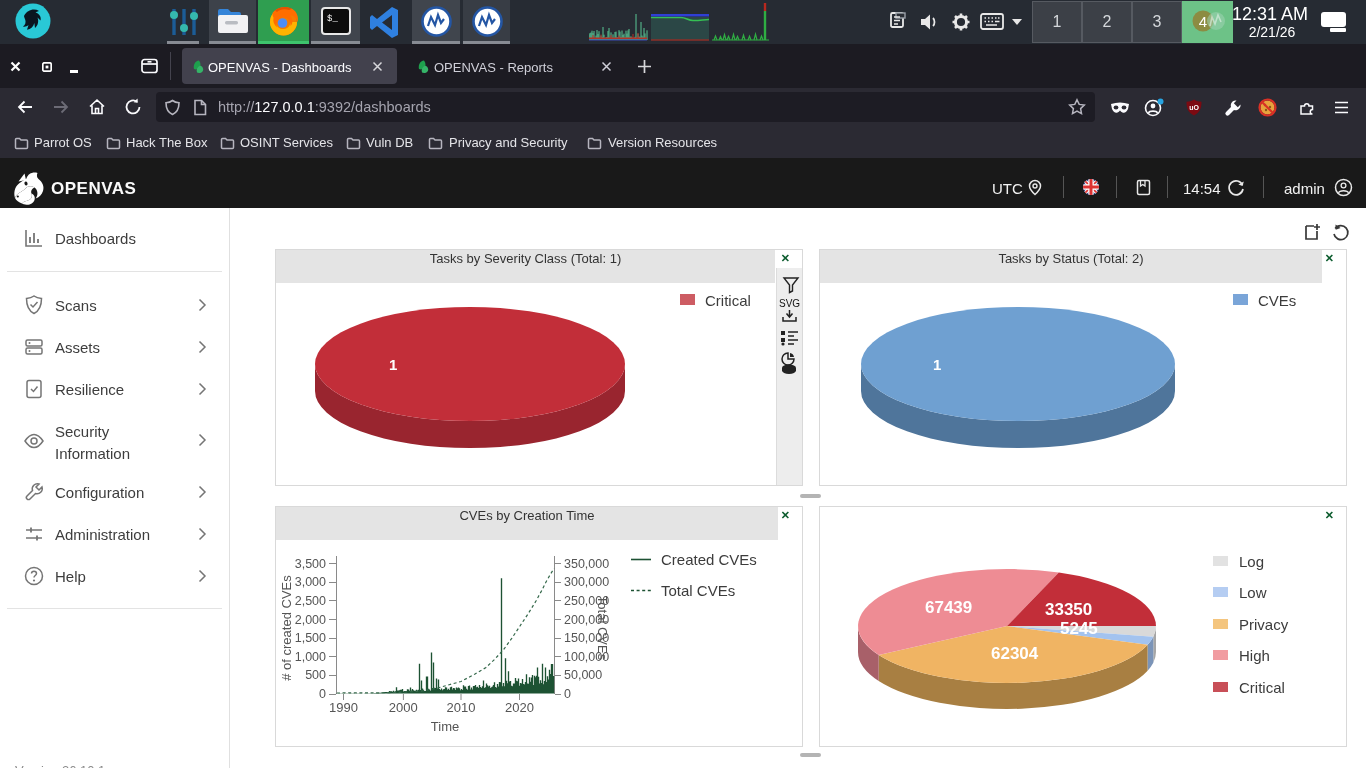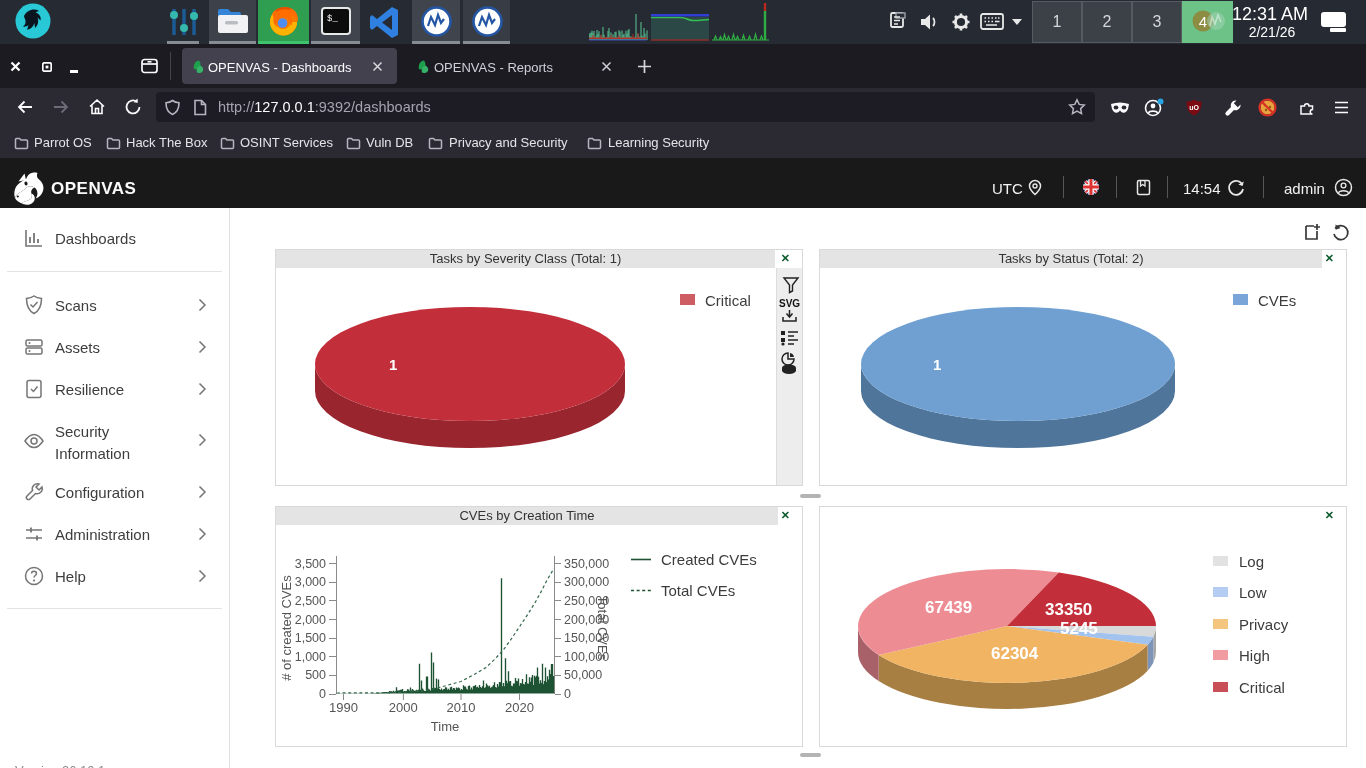--- a/index.html
+++ b/index.html
@@ -17,21 +17,21 @@
 .wsp{position:absolute;top:1px;width:50px;height:42px;background:#3c4047;border:1px solid #565a61;
 color:#d4d7db;font-size:16px;text-align:center;line-height:40px}
 .tab-t{color:#fbfbfe;font-size:13px}
 .bm{position:absolute;color:#e4e4e8;font-size:13px;top:135px}
 .bmf{position:absolute;top:136px}
 .hsep{position:absolute;width:1px;height:22px;background:#555;top:176px}
 .hdr-t{position:absolute;color:#f2f2f2;font-size:15px;top:180px}
 .mi{position:absolute;left:55px;font-size:15px;color:#3d3d3d}
 .msep{position:absolute;left:7px;width:215px;height:1px;background:#e3e3e3}
 .widget{position:absolute;background:#fff;border:1px solid #d9d9d9}
-.whdr{position:absolute;left:0;top:0;right:0;height:18px;background:#e4e4e4;
+.whdr{position:absolute;left:0;top:0;right:0;height:33px;background:#e4e4e4;
 font-size:13px;color:#333;text-align:center;line-height:18px}
 .wx{position:absolute;top:0;height:18px;font-size:11px;font-weight:bold;color:#0c5c2e;line-height:17px}
 .tick{font-size:12.5px;fill:#555;font-family:"Liberation Sans",sans-serif}
 .tick2{font-size:13px;fill:#555;font-family:"Liberation Sans",sans-serif}
 .leg{font-size:15px;fill:#3c3c3c;font-family:"Liberation Sans",sans-serif}
 .plab{font-size:15px;font-weight:bold;fill:#fff;font-family:"Liberation Sans",sans-serif}
 .plab2{font-size:17px;font-weight:bold;fill:#fff;font-family:"Liberation Sans",sans-serif}
 .lgtxt{position:absolute;font-size:15px;color:#3c3c3c}
 .lgsq{position:absolute;width:15px;height:11px}
 </style></head><body>
@@ -255,21 +255,21 @@
       <path d="M1.5 2.5 Q1.5 1.5 2.5 1.5 H5.5 L7 3 H12.5 Q13.5 3 13.5 4 V10.5 Q13.5 11.5 12.5 11.5 H2.5 Q1.5 11.5 1.5 10.5Z" stroke="#b6b5bf" stroke-width="1.5" fill="none"></path>
     </svg></div>
 <div class="bm" style="left:366px">Vuln DB</div>
 <div class="bmf" style="left:428px"><svg width="15" height="13" viewBox="0 0 15 13">
       <path d="M1.5 2.5 Q1.5 1.5 2.5 1.5 H5.5 L7 3 H12.5 Q13.5 3 13.5 4 V10.5 Q13.5 11.5 12.5 11.5 H2.5 Q1.5 11.5 1.5 10.5Z" stroke="#b6b5bf" stroke-width="1.5" fill="none"></path>
     </svg></div>
 <div class="bm" style="left:449px">Privacy and Security</div>
 <div class="bmf" style="left:587px"><svg width="15" height="13" viewBox="0 0 15 13">
       <path d="M1.5 2.5 Q1.5 1.5 2.5 1.5 H5.5 L7 3 H12.5 Q13.5 3 13.5 4 V10.5 Q13.5 11.5 12.5 11.5 H2.5 Q1.5 11.5 1.5 10.5Z" stroke="#b6b5bf" stroke-width="1.5" fill="none"></path>
     </svg></div>
-<div class="bm" style="left:608px">Learning Security</div>
+<div class="bm" style="left:608px">Version Resources</div>
 <div id="apphdr"></div>
 <svg class="abs" style="left:13px;top:169px" width="36" height="36" viewBox="0 0 36 36">
 <path d="M5.5 12.5 L11.5 4.5 L13 11Z" fill="#fff"></path>
 <path d="M13.5 9.5 C15 4.5 20 2.5 24.5 4 C23.5 6 23.8 8.5 25.5 10 C29.5 13 31.5 17.5 30 22 C29 25.5 26 28.5 22.5 29.5 C25.5 26 25 21 21.5 18.5 C18.5 16.5 14.5 17 12.5 19.5 C10 22.5 3.5 24 2 29 C0.5 24 1.5 18 6 14.5 C8.5 12.5 11 11 13.5 9.5Z" fill="#fff"></path>
 <path d="M2 29 C3.5 24 10 22.5 12.5 19.5 C14.5 17 18.5 16.5 21.5 18.5 C19 19.5 17.5 22 18.5 24.5 C19.5 27 18.5 30 16 31 C13.5 32.2 11 32 9 34.5 C6 33.5 3 31.5 2 29Z" fill="#fff"></path>
 <path d="M9 34.5 C11 32 13.5 32.2 16 31 C18.5 30 19.5 27 18.5 24.5 C21 25.5 22.5 28 21.5 31 C20.5 34 17 36 13.5 35.7 C11.8 35.6 10 35.2 9 34.5Z" fill="#fff"></path>
 <ellipse cx="13" cy="14.5" rx="1.5" ry="2" fill="#191919" transform="rotate(-25 13 14.5)"></ellipse>
 <circle cx="4.8" cy="27.5" r="1.1" fill="#191919"></circle>
 </svg>
 <div class="abs" style="left:51px;top:179px;color:#fafafa;font-size:17px;font-weight:bold;letter-spacing:0.5px">OPENVAS</div>
@@ -386,21 +386,21 @@
 <path d="M4.5 1.5 L4.7 6.7 L9.6 5Z" fill="#383838"></path>
 </svg>
 
 <div class="widget" style="left:275px;top:249px;width:528px;height:237px">
 <div class="whdr" style="right:27px">Tasks by Severity Class (Total: 1)</div>
 <div class="wx" style="right:12px">✕</div>
 <div class="abs" style="right:0;top:18px;width:26px;bottom:0;background:#ededed;border-left:1px solid #dcdcdc"></div>
 <svg class="abs" style="left:506px;top:26px" width="18" height="18" viewBox="0 0 18 18">
 <path d="M2 2 H16 L10.5 9 V15 L7.5 16.5 V9Z" stroke="#222" stroke-width="1.4" fill="none"></path>
 </svg>
-<div class="abs" style="left:503px;top:48px;font-size:10px;font-weight:bold;color:#111">SVG</div>
+<div class="abs" style="left:503px;top:48px;font-size:10px;font-weight:normal;color:#111">SVG</div>
 <svg class="abs" style="left:505px;top:59px" width="17" height="14" viewBox="0 0 17 14">
 <path d="M8.5 1 V7 M5.5 4.5 L8.5 8 L11.5 4.5" stroke="#222" stroke-width="1.5" fill="none"></path>
 <path d="M2 8 V12 H15 V8" stroke="#222" stroke-width="1.5" fill="none"></path>
 </svg>
 <svg class="abs" style="left:504px;top:80px" width="19" height="16" viewBox="0 0 19 16">
 <rect x="1" y="1" width="4" height="4" fill="#222"></rect>
       <rect x="1" y="8" width="4" height="4" fill="#222"></rect>
 <path d="M8 2 H18 M8 6 H14 M8 10 H18 M8 14 H14" stroke="#222" stroke-width="1.6"></path>
 <circle cx="3" cy="14" r="1.6" fill="#222"></circle>
 </svg>

